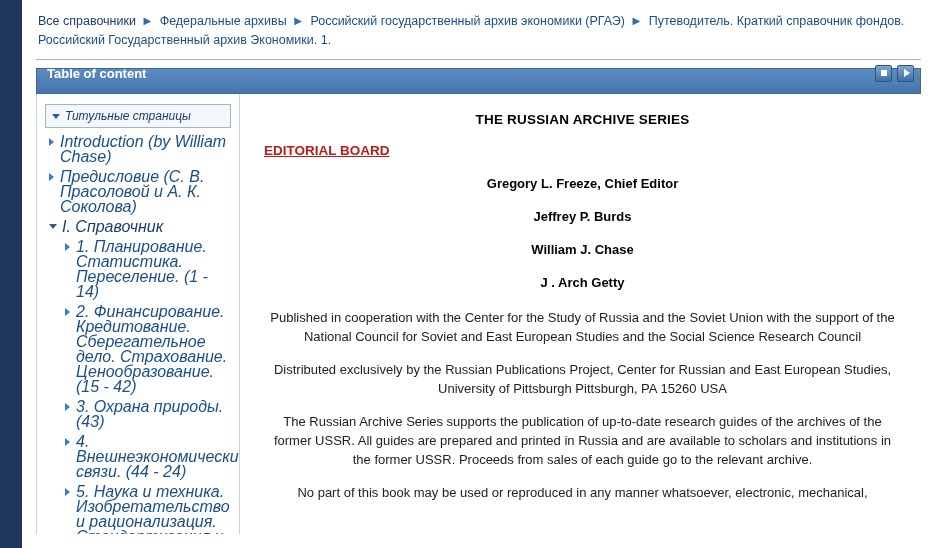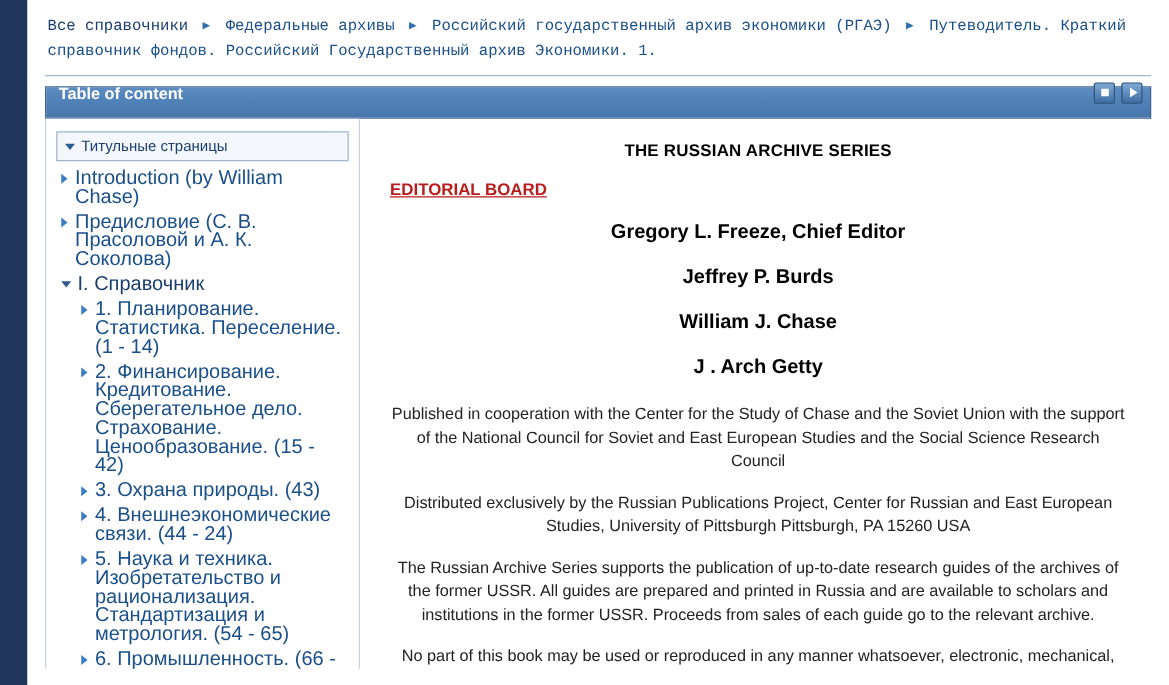--- a/index.html
+++ b/index.html
@@ -32,21 +32,20 @@
     right: 0;
     bottom: 0;
     background: #ffffff;
   }
   
   .breadcrumb {
     padding: 12px 16px 6px 16px;
     font-size: 12.5px;
     line-height: 18px;
     color: #1a3e6e;
-    font-family: Liberation Mono, monospace;
   }
   .breadcrumb .crumb {
     color: #1a4f8a;
     text-decoration: none;
     cursor: pointer;
   }
   .breadcrumb .crumb.first {
     color: #1a3e6e;
   }
   .breadcrumb .sep {
@@ -106,27 +105,28 @@
     border-left: 6px solid #ffffff;
     margin-left: 2px;
   }
   
   .content {
     display: flex;
     margin: 0 14px;
     height: 440px;
   }
   .sidebar {
-    width: 252px;
+    width: 204px;
     border-left: 1px solid #c7d4e2;
     border-right: 1px solid #c7d4e2;
     background: #ffffff;
     padding: 10px 8px 0 8px;
     box-sizing: border-box;
     overflow: hidden;
+    font-style: italic;
   }
   .toc-head {
     border: 1px solid #9fb6cc;
     background: #f4f7fb;
     padding: 4px 6px;
     font-size: 12px;
     color: #1a3e6e;
     display: flex;
     align-items: flex-start;
     cursor: pointer;
@@ -184,21 +184,21 @@
     text-align: left;
     font-weight: bold;
     font-size: 13.5px;
     color: #b91c1c;
     margin: 0 0 18px 0;
     text-decoration: underline;
   }
   .reader .name {
     text-align: center;
     font-weight: bold;
-    font-size: 16px;
+    font-size: 13px;
     color: #000000;
     margin: 0 0 18px 0;
   }
   .reader p {
     text-align: center;
     font-size: 13px;
     line-height: 19px;
     color: #222222;
     margin: 0 0 14px 0;
   }
@@ -278,20 +278,20 @@
       </ul>
     </div>
 
     <div class="reader">
       <div class="h-title">THE RUSSIAN ARCHIVE SERIES</div>
       <div class="h-sub">EDITORIAL BOARD</div>
       <div class="name">Gregory L. Freeze, Chief Editor</div>
       <div class="name">Jeffrey P. Burds</div>
       <div class="name">William J. Chase</div>
       <div class="name">J . Arch Getty</div>
-      <p>Published in cooperation with the Center for the Study of Chase and the Soviet Union with the support of the National Council for Soviet and East European Studies and the Social Science Research Council</p>
+      <p>Published in cooperation with the Center for the Study of Russia and the Soviet Union with the support of the National Council for Soviet and East European Studies and the Social Science Research Council</p>
       <p>Distributed exclusively by the Russian Publications Project, Center for Russian and East European Studies, University of Pittsburgh Pittsburgh, PA 15260 USA</p>
       <p>The Russian Archive Series supports the publication of up-to-date research guides of the archives of the former USSR. All guides are prepared and printed in Russia and are available to scholars and institutions in the former USSR. Proceeds from sales of each guide go to the relevant archive.</p>
       <p>No part of this book may be used or reproduced in any manner whatsoever, electronic, mechanical,</p>
     </div>
 
   </div>
 </div>
 
 </body></html>

